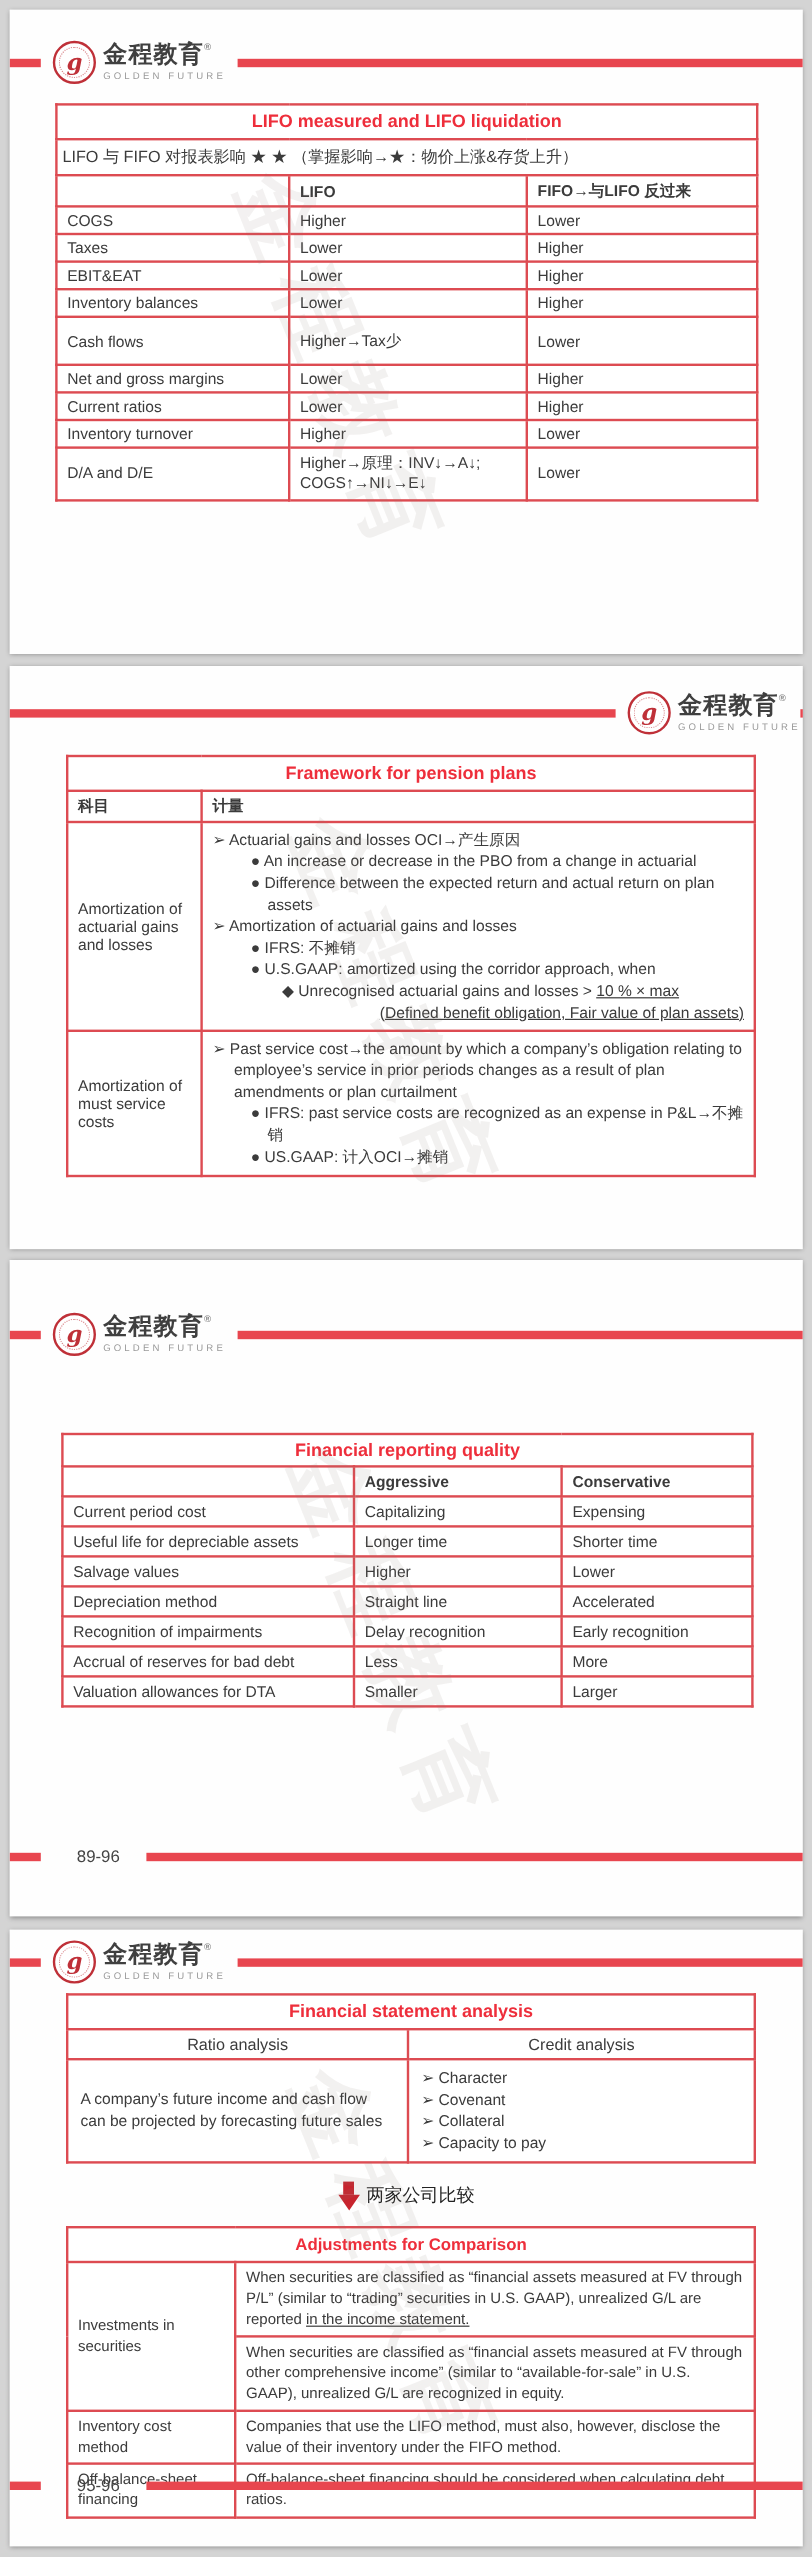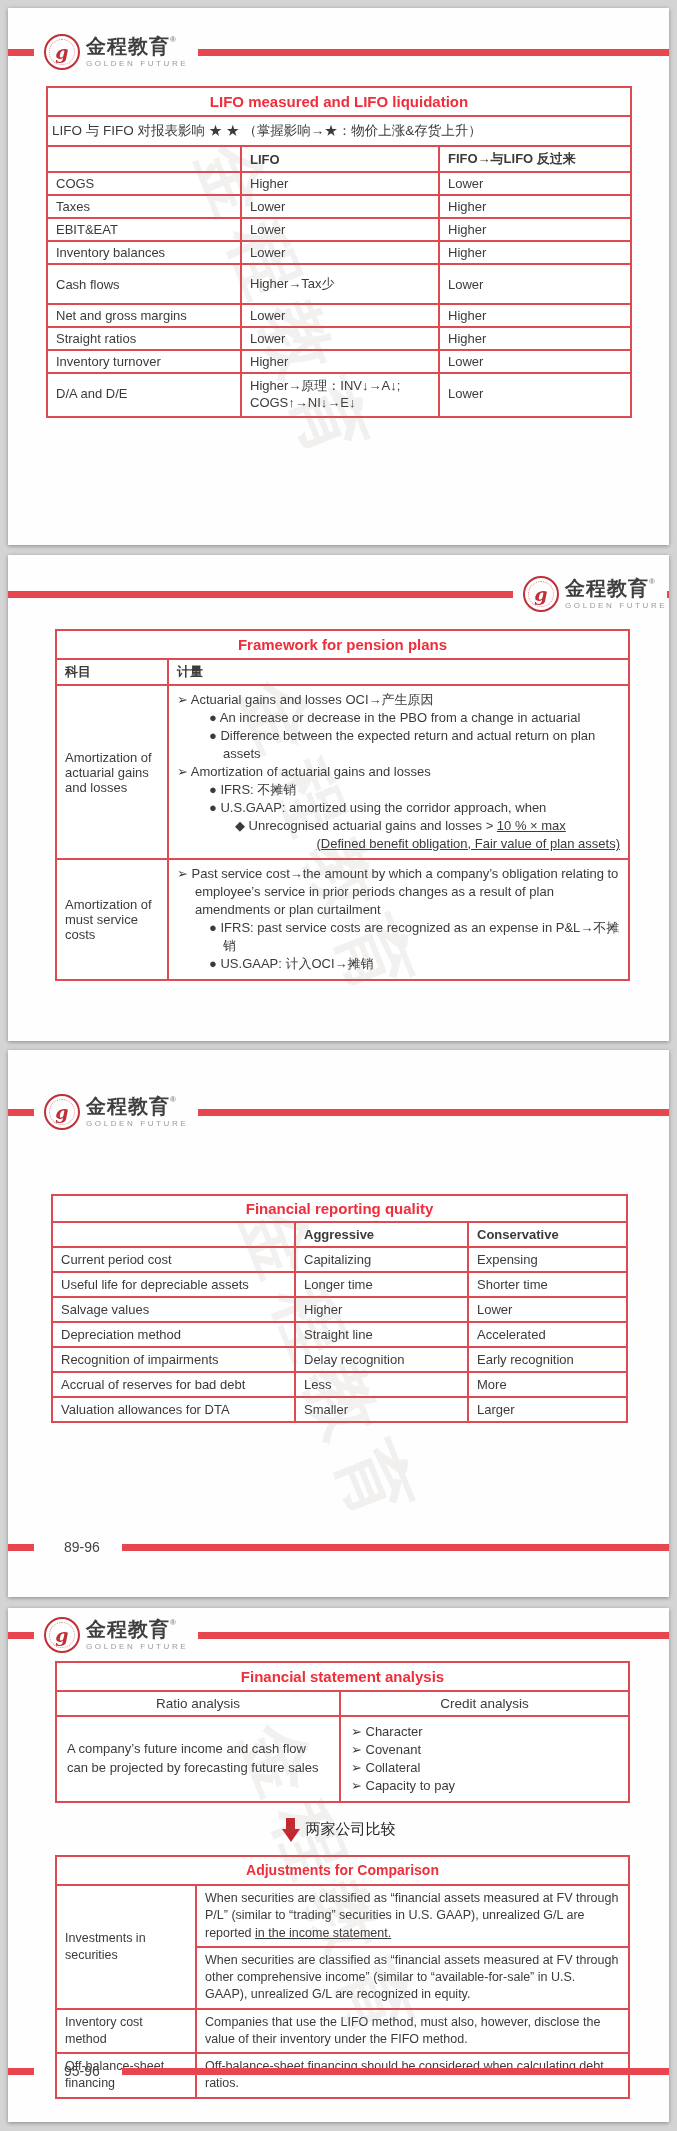--- a/index.html
+++ b/index.html
@@ -180,21 +180,21 @@
       <td>Cash flows</td>
       <td>Higher→Tax少</td>
       <td>Lower</td>
     </tr>
     <tr>
       <td>Net and gross margins</td>
       <td>Lower</td>
       <td>Higher</td>
     </tr>
     <tr>
-      <td>Straight ratios</td>
+      <td>Current ratios</td>
       <td>Lower</td>
       <td>Higher</td>
     </tr>
     <tr>
       <td>Inventory turnover</td>
       <td>Higher</td>
       <td>Lower</td>
     </tr>
     <tr class="dae">
       <td>D/A and D/E</td>

